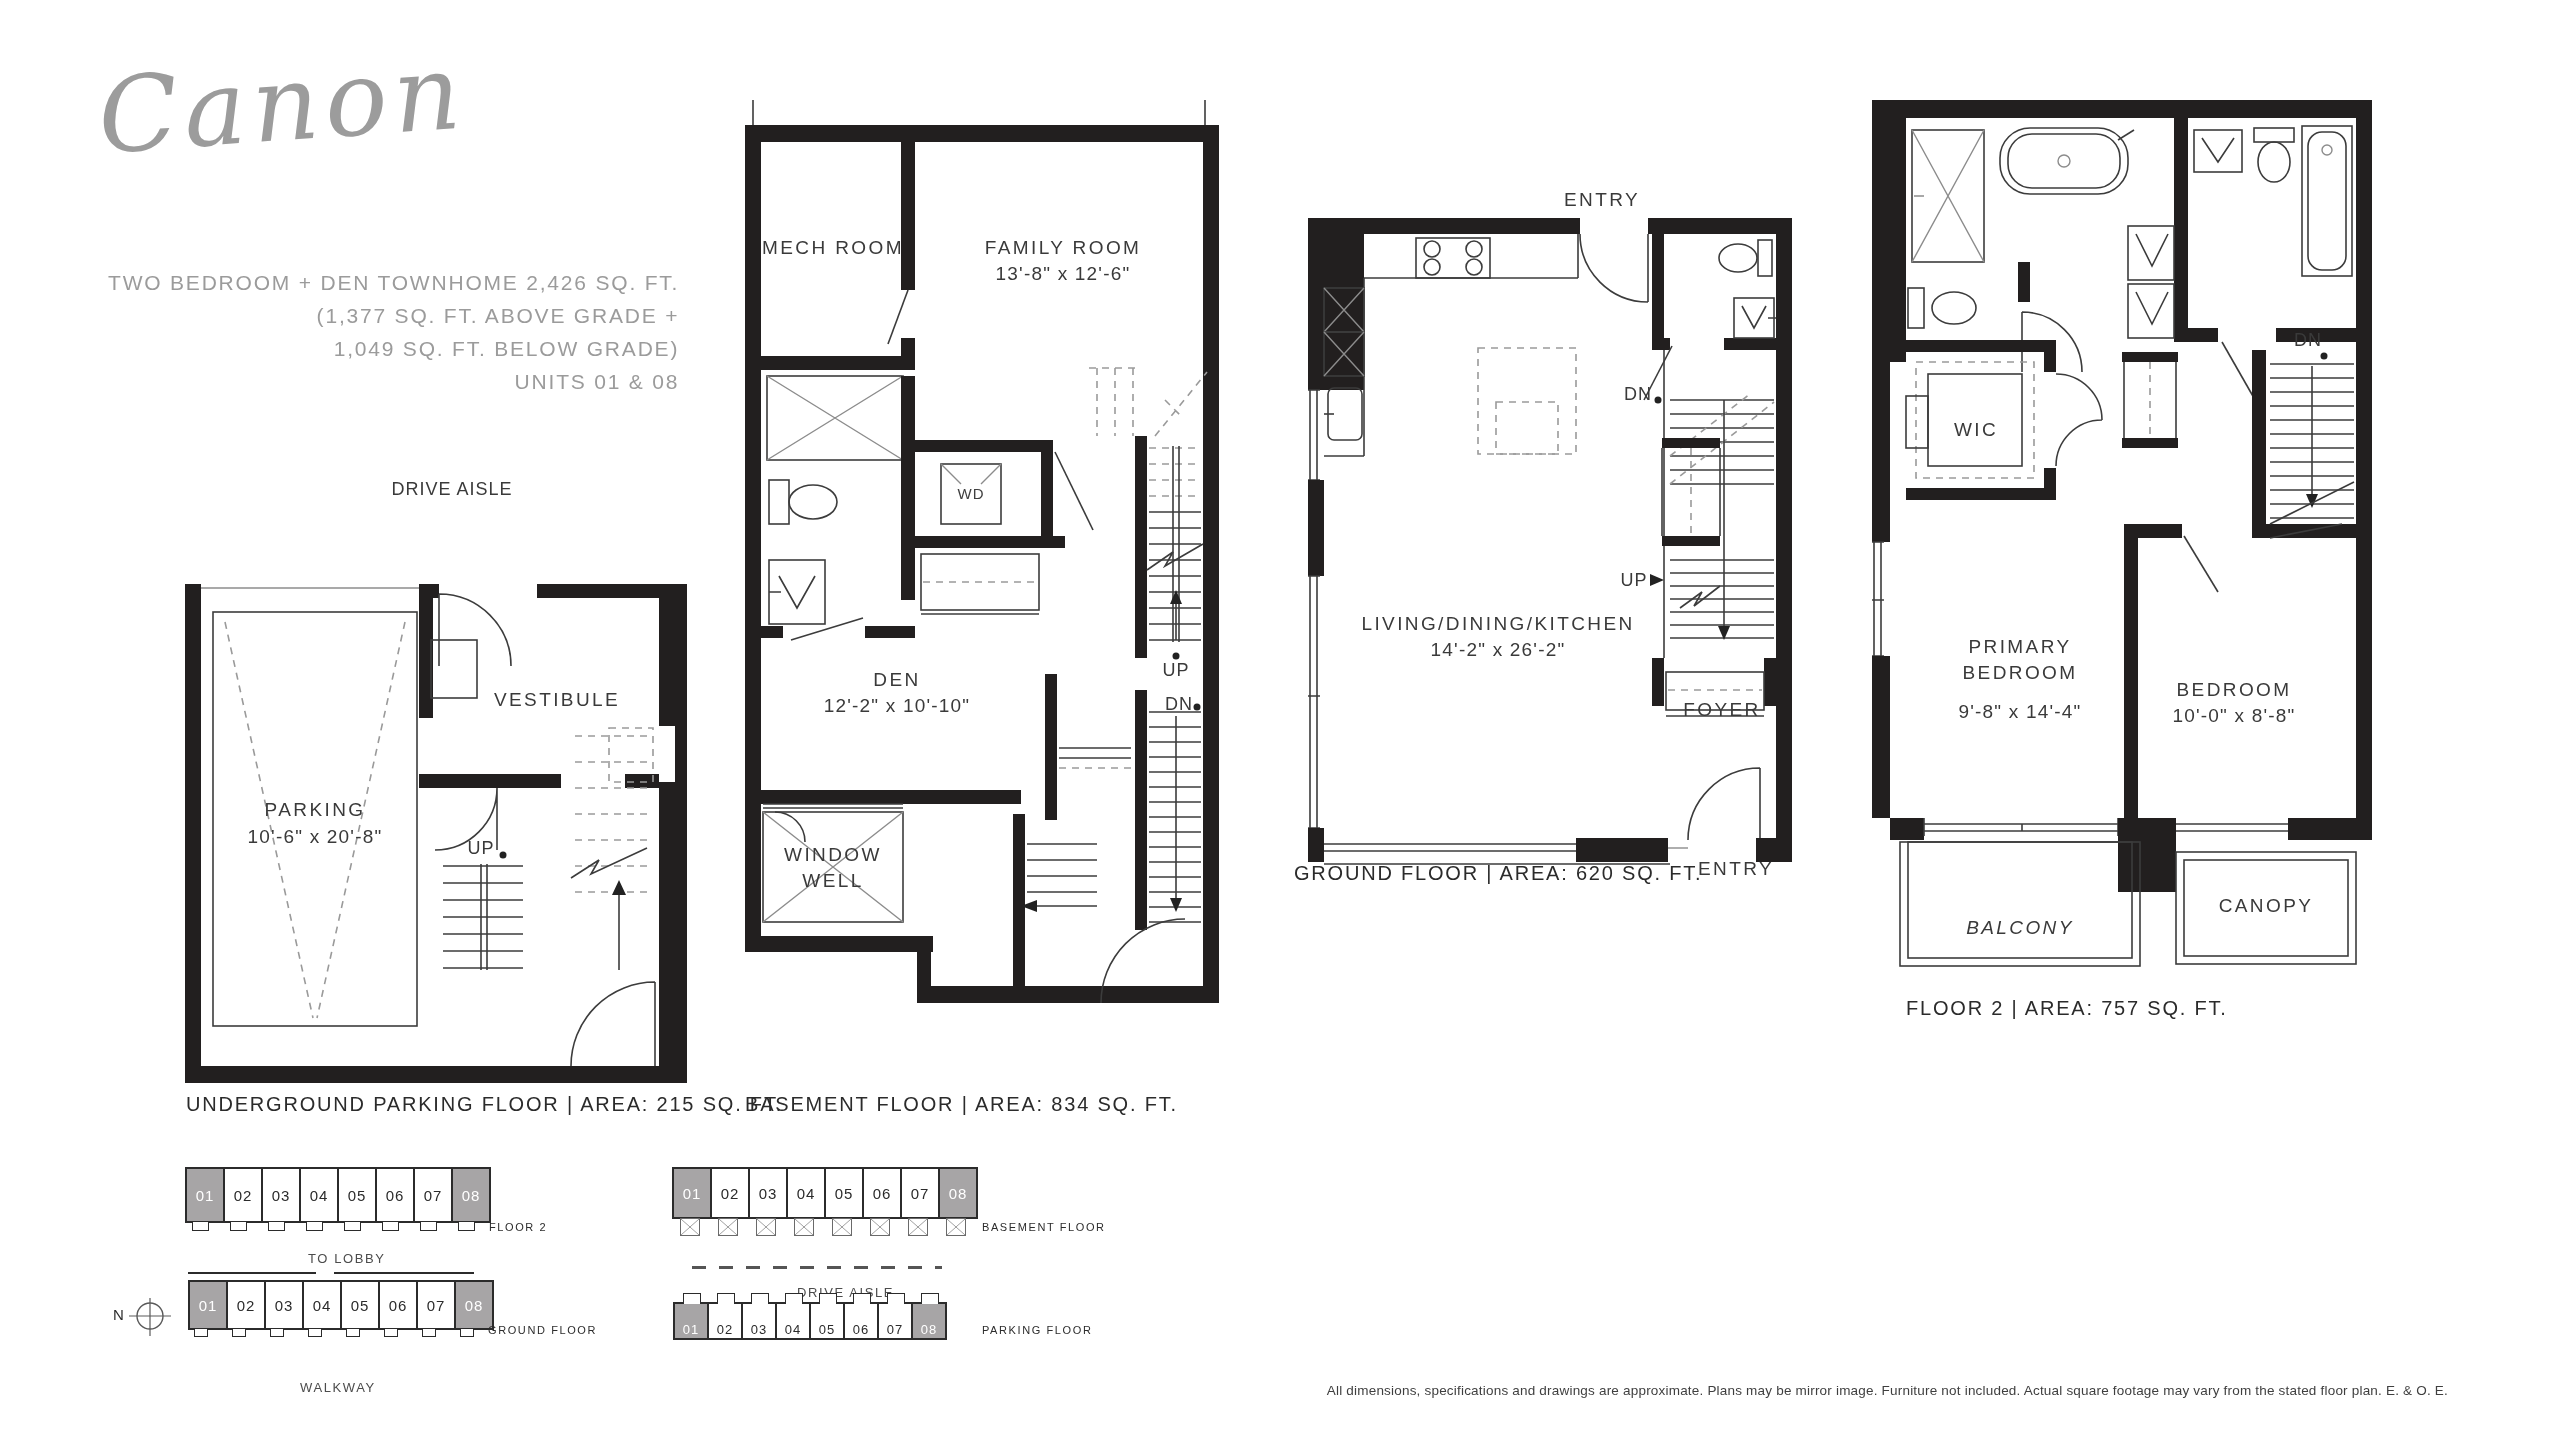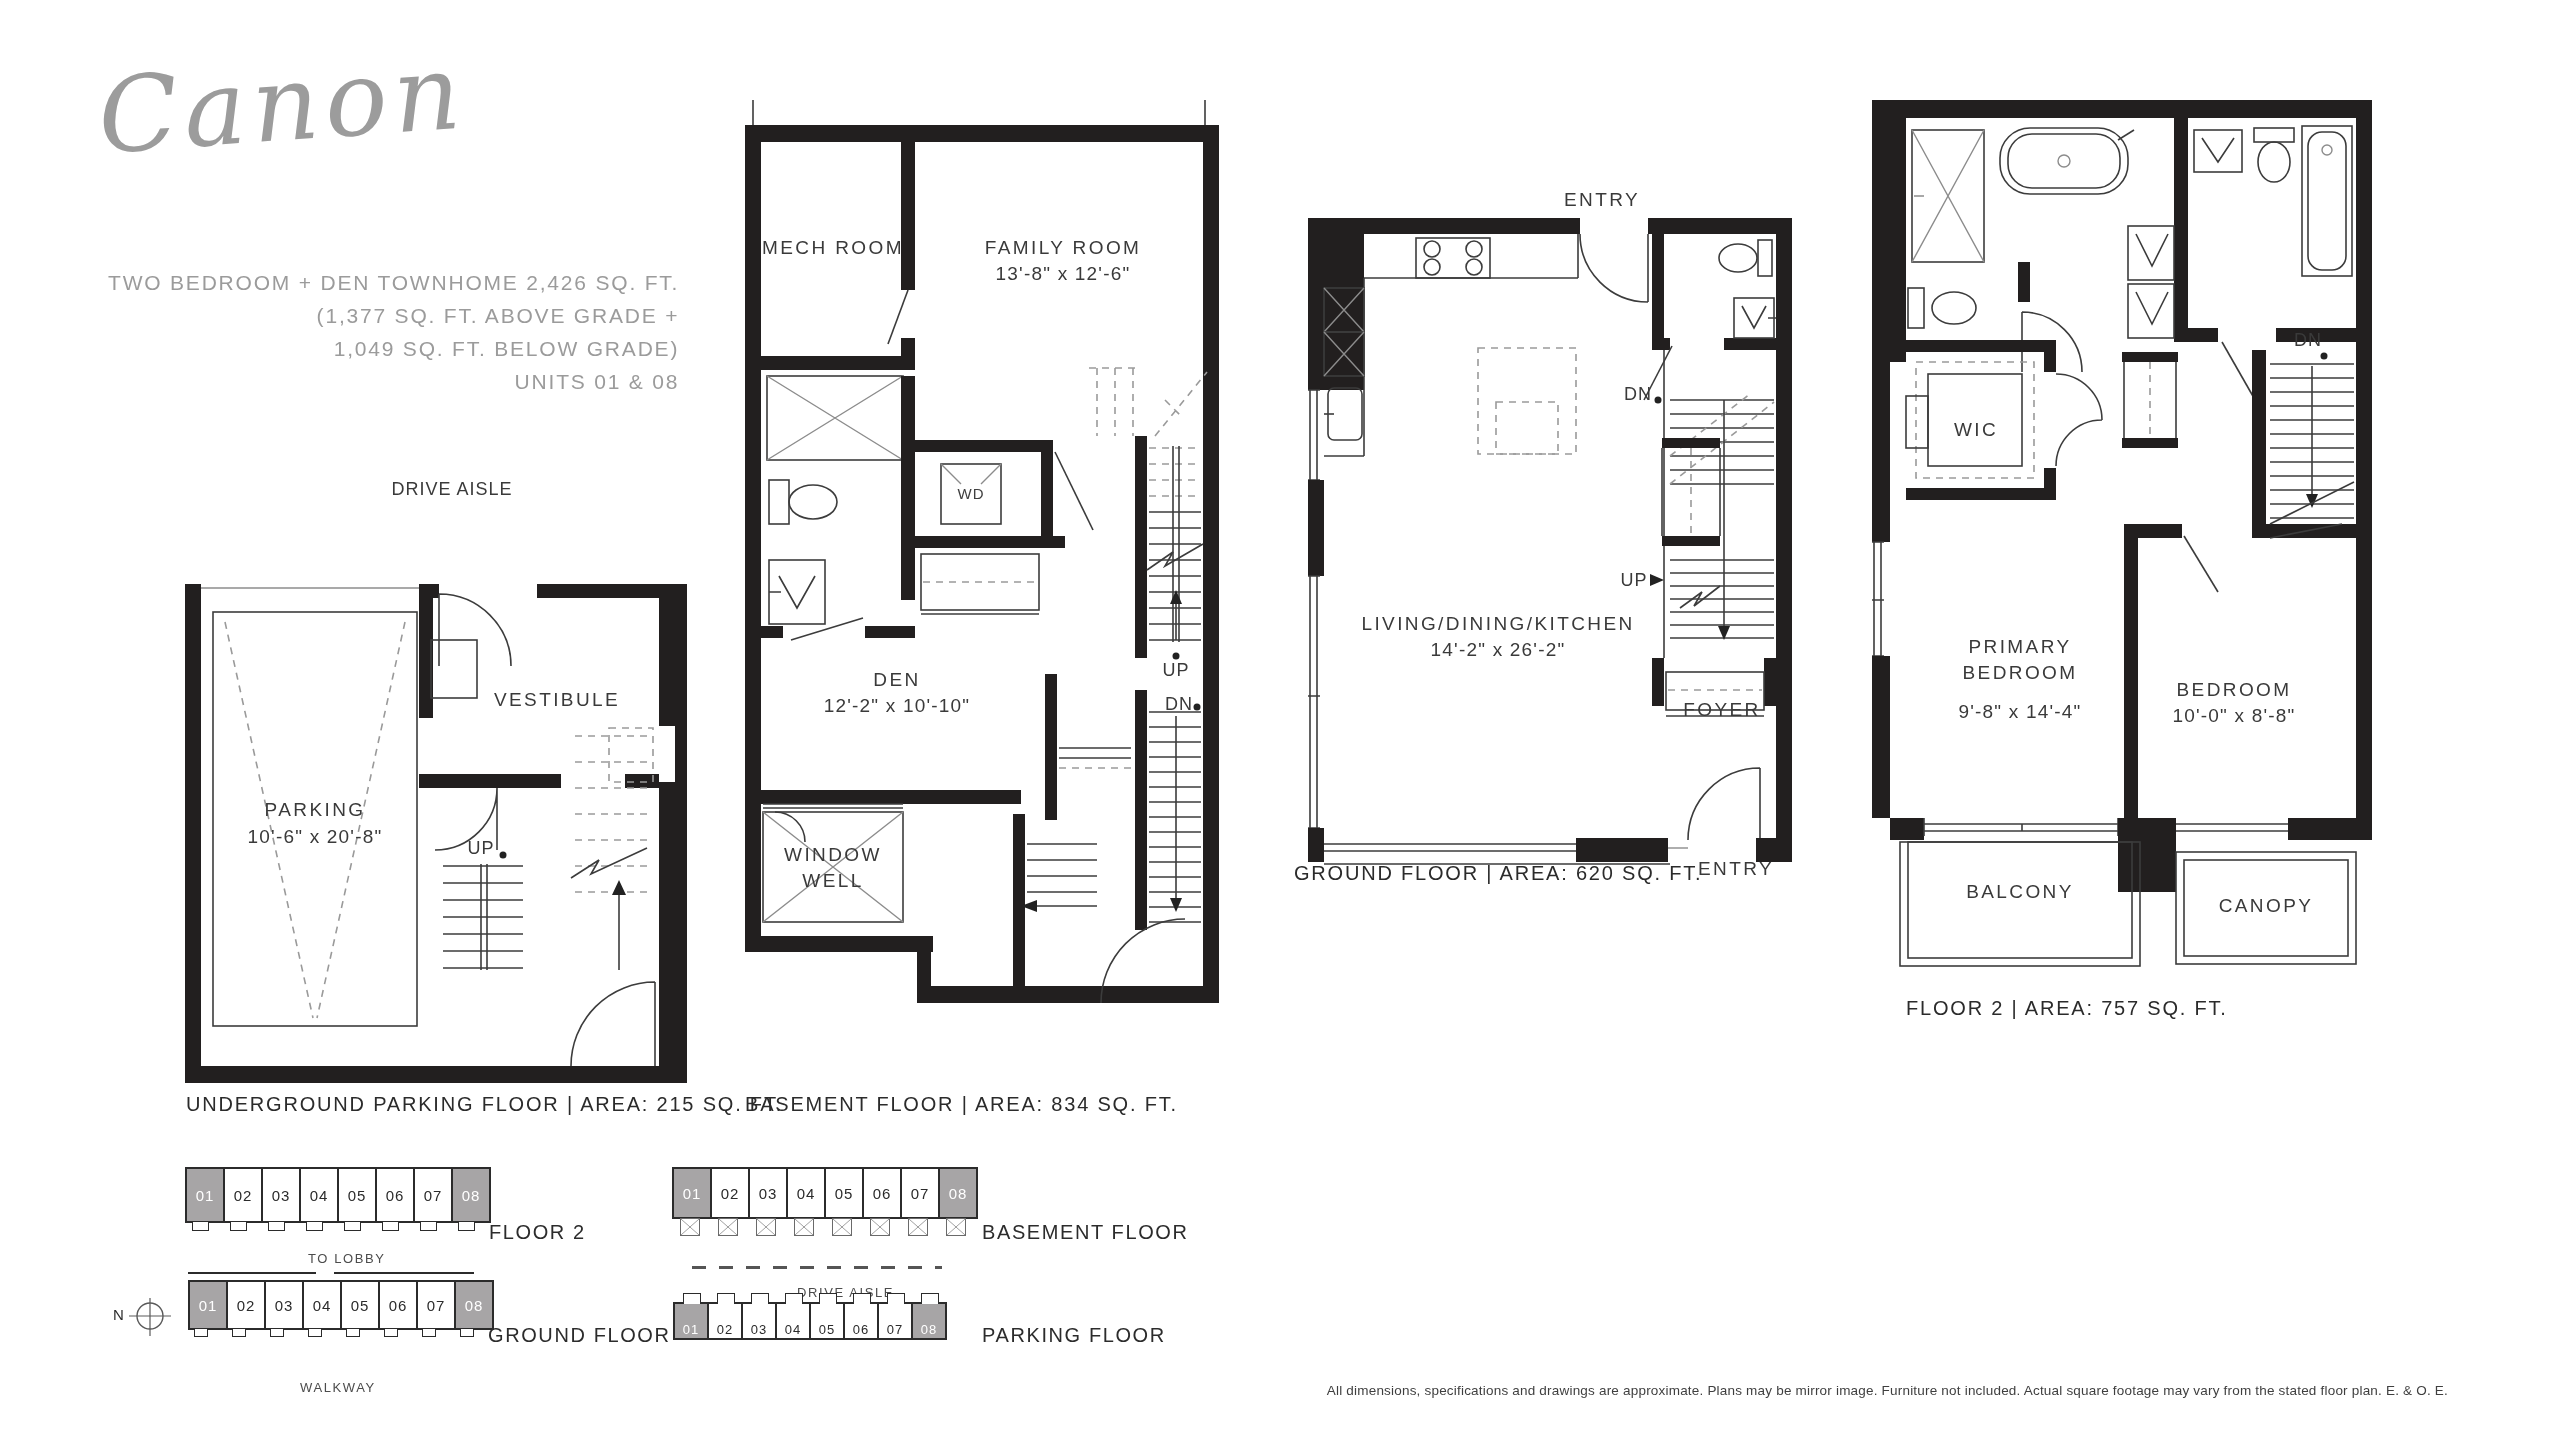--- a/index.html
+++ b/index.html
@@ -13,21 +13,21 @@
         color:#9b9b9b;letter-spacing:1.8px;white-space:nowrap;text-align:right;}
   .plan{position:absolute;}
   .plan svg{position:absolute;left:0;top:0;}
   .lbl{position:absolute;transform:translate(-50%,-50%);font-size:19px;color:#3a3a3a;
        letter-spacing:2.4px;text-align:center;white-space:nowrap;line-height:1.35;}
   .lbl.dims{letter-spacing:1.2px;}
   .lbl.wrap{white-space:normal;}
   .lbl.small{font-size:18px;letter-spacing:1px;}
   .lbl.tiny{font-size:15px;letter-spacing:1px;color:#3f3f3f;}
   .caption{position:absolute;font-size:20px;letter-spacing:1.8px;color:#2b2b2b;white-space:nowrap;}
-  .kp-label{position:absolute;font-size:20px;letter-spacing:1.6px;color:#2c2c2c;white-space:nowrap;}
+  .kp-label{position:absolute;font-size:11px;letter-spacing:1.6px;color:#2c2c2c;white-space:nowrap;}
   .kp-sub{position:absolute;font-size:13px;letter-spacing:1.6px;color:#4c4c4c;white-space:nowrap;}
   .kp-row{position:absolute;display:flex;}
   .kp-unit{position:relative;border:2px solid #2b2b2b;margin-left:-2px;background:#fff;
            display:flex;align-items:center;justify-content:center;font-size:15px;
            color:#2b2b2b;letter-spacing:1px;}
   .kp-unit:first-child{margin-left:0;}
   .kp-unit.hl{background:#a7a5a6;color:#fff;}
   .kp-tab{position:absolute;background:#fff;}
   .kpr-f2 .kp-unit{width:36px;height:52px;}
   .kpr-f2 .kp-tab{left:5px;bottom:-10px;width:15px;height:8px;border:1.5px solid #2b2b2b;border-top:none;}
@@ -301,21 +301,21 @@
       <rect class="ln" x="36" y="742" width="224" height="116"></rect>
       <rect class="ln" x="304" y="752" width="180" height="112"></rect>
       <rect class="ln" x="312" y="760" width="164" height="96"></rect>
     </svg>
     <div class="lbl wrap" style="left:148px;top:560px;width:200px;">PRIMARY BEDROOM</div>
     <div class="lbl dims" style="left:148px;top:612px;">9'-8" x 14'-4"</div>
     <div class="lbl" style="left:362px;top:590px;">BEDROOM</div>
     <div class="lbl dims" style="left:362px;top:616px;">10'-0" x 8'-8"</div>
     <div class="lbl" style="left:104px;top:330px;">WIC</div>
     <div class="lbl small" style="left:436px;top:240px;">DN</div>
-    <div class="lbl" style="left:148px;top:792px;">BALCONY</div>
+    <div class="lbl" style="left:148px;top:828px;font-style:italic;">BALCONY</div>
     <div class="lbl" style="left:394px;top:806px;">CANOPY</div>
   </div>
   <div class="caption" style="left:1906px;top:997px;">FLOOR 2  |  AREA: 757 SQ. FT.</div>
 
   <div class="kp-row kpr-f2" style="left:185px;top:1167px;">
       <div class="kp-unit hl">
         <span class="kp-num">01</span>
         <span class="kp-tab"></span>
       </div>
       <div class="kp-unit">

